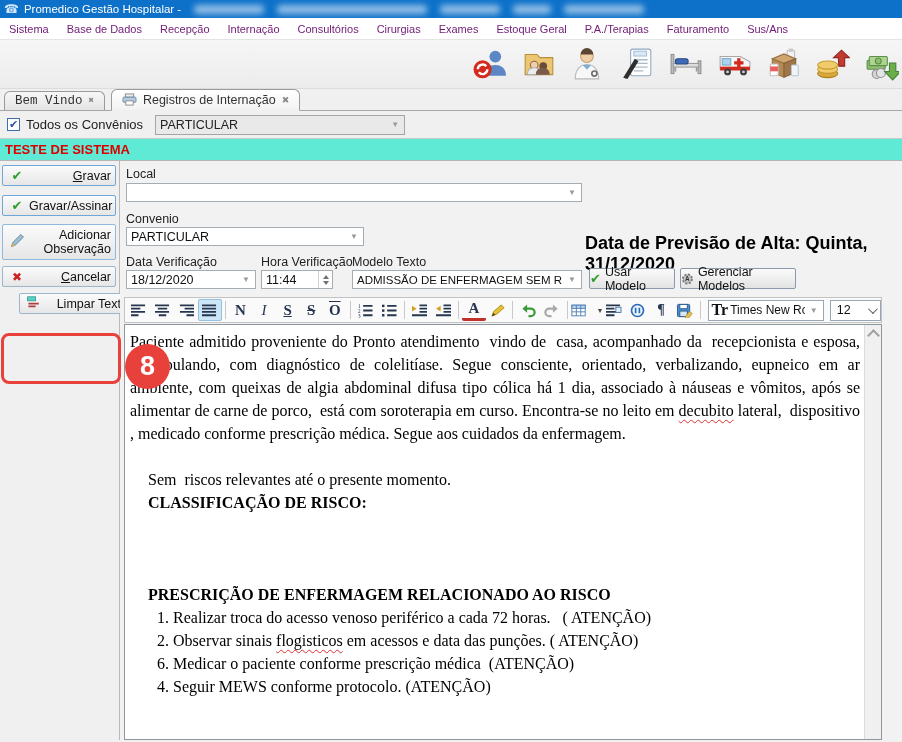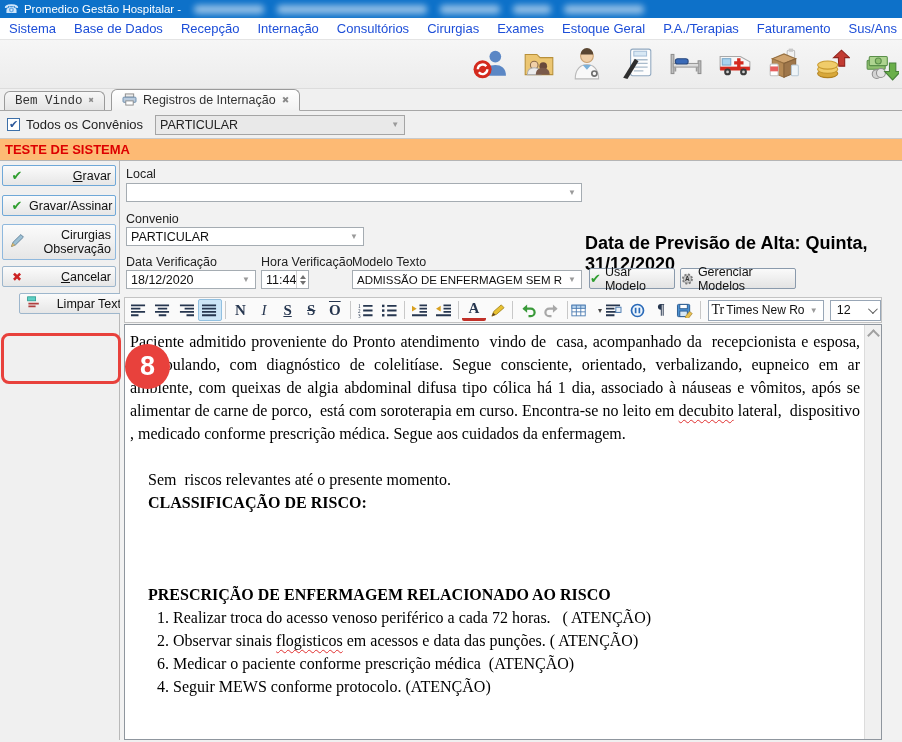--- a/index.html
+++ b/index.html
@@ -7,22 +7,22 @@
   body { font-family:"Liberation Sans", sans-serif; background:#f0f0f0; position:relative; }
 
   
   .titlebar { height:18px; background:#0d71c9; color:#fff; display:flex; align-items:center;
               font-size:11.5px; padding-left:4px; gap:5px; }
   .titlebar .phone { font-size:12px; color:#cfe6fb; }
   .redacted { display:inline-block; height:9px; border-radius:4px; background:rgba(255,255,255,.55);
               filter:blur(3px); margin-left:8px; }
 
   
-  .menubar { height:22px; background:#fff; display:flex; align-items:center; font-size:13px;
-             color:#1d4ed8; white-space:nowrap; overflow:hidden; border-bottom:1px solid #e4e4e4; }
+  .menubar { height:22px; background:#fff; display:flex; align-items:center; font-size:11px;
+             color:#701a75; white-space:nowrap; overflow:hidden; border-bottom:1px solid #e4e4e4; }
   .menu-item { padding:3px 9px; cursor:default; }
 
   
   .icon-toolbar { height:49px; background:linear-gradient(#f6f6f6,#ececec); display:flex;
                   align-items:center; justify-content:flex-end; gap:13px; padding-right:2px;
                   border-bottom:1px solid #dcdcdc; }
   .big-icon { width:36px; height:36px; display:flex; align-items:center; justify-content:center; }
   .big-icon svg { width:34px; height:34px; }
 
   
@@ -40,21 +40,21 @@
   
   .filterrow { height:27px; display:flex; align-items:center; background:#f0f0f0; padding-left:7px;
                font-size:13px; color:#222; }
   .checkbox { width:13px; height:13px; background:#fff; border:1px solid #3d6fa8; margin-right:6px;
               display:flex; align-items:center; justify-content:center; font-size:11px; color:#2b579a; }
   .conv-select { margin-left:12px; width:250px; height:20px; background:#e9e9e9; border:1px solid #a5a5a5;
                  display:flex; align-items:center; font-size:12.5px; padding-left:4px; color:#222; }
   .sel-arrow { margin-left:auto; color:#9a9a9a; font-size:8px; padding:0 5px; }
 
   
-  .patientbar { height:23px; background:#fdba74; border-top:1px solid #c9c9c9;
+  .patientbar { height:23px; background:#5eead4; border-top:1px solid #c9c9c9;
                 border-bottom:1px solid #b5b5b5; display:flex; align-items:center; padding-left:5px;
                 font-size:13px; }
   .pname { color:#dd0000; font-weight:bold; }
   .pdetails { color:#1a1a1a; white-space:pre; }
 
   
   .content { position:relative; height:579px; display:flex; }
   .sidebar { width:120px; background:#f0f0f0; border-right:1px solid #b9b9b9; padding:3px 3px 0 2px; }
   .side-btn { width:114px; background:linear-gradient(#fbfbfb,#e6e6e6); border:1px solid #6fa8d8;
               border-radius:2px; display:flex; align-items:center; font-size:12.5px; color:#111;
@@ -90,21 +90,21 @@
   .tbtn { width:24px; height:22px; display:flex; align-items:center; justify-content:center;
           border-radius:2px; color:#26364f; font-family:"Liberation Serif", serif; font-size:15px; }
   .tbtn.sel { background:#cde6f7; border:1px solid #92c0e0; }
   .tsep { width:1px; height:18px; background:#c8c8c8; margin:0 3px; }
   .tbtn svg { width:17px; height:15px; }
   .colorA { border-bottom:3px solid #c03028; line-height:13px; font-weight:bold; }
   .pilcrow { font-weight:bold; font-size:14px; }
   .fontsel { width:118px; height:21px; background:#fff; border:1px solid #98a6b6; display:flex;
              align-items:center; font-size:12px; padding-left:3px; margin-left:4px; color:#111;
              overflow:hidden; white-space:nowrap; }
-  .fontsel .tt { font-family:"Liberation Serif", serif; font-weight:normal; font-size:14px; margin-right:2px; flex:none;}
+  .fontsel .tt { font-family:"Liberation Serif", serif; font-weight:bold; font-size:16px; margin-right:2px; flex:none;}
   .fontsel .fname { overflow:hidden; white-space:nowrap; flex:1; }
   .sizesel { width:52px; height:21px; background:#fff; border:1px solid #98a6b6; display:flex;
              align-items:center; font-size:12.5px; padding-left:6px; margin-left:6px; color:#111; }
   .chev { margin-left:auto; margin-right:5px; width:7px; height:7px; border-right:1.5px solid #5a5a5a;
           border-bottom:1.5px solid #5a5a5a; transform:rotate(45deg) translateY(-2px); }
 
   
   .editor { position:absolute; left:4px; top:163px; width:758px; height:416px; background:#fff;
             border:1px solid #8f969e; }
   .ed-text { position:absolute; left:0; top:0; right:17px; bottom:0; overflow:hidden;
@@ -284,21 +284,21 @@
     </div>
     <div class="side-btn btn-assinar">
       <span class="bic chk-green">✔</span>
       <span class="blabel">Gravar/Assinar</span>
     </div>
     <div class="side-btn btn-obs">
       <span class="bic"><svg viewBox="0 0 20 20" width="17" height="17">
         <path d="M3 17l1.8-5 9.2-9 3 3-9.2 9z" fill="#9cc0d4" stroke="#5a7a94"></path>
         <path d="M3 17l1.4-3.8 2.4 2.4z" fill="#e8c87a" stroke="#b89040" stroke-width=".6"></path>
           </svg></span>
-      <span class="blabel">Cirurgias Observação</span>
+      <span class="blabel">Adicionar Observação</span>
     </div>
     <div class="side-btn btn-cancelar ak">
       <span class="bic x-red">✖</span>
       <span class="blabel">Cancelar</span>
     </div>
     <div class="side-btn btn-limpar">
       <span class="bic"><svg viewBox="0 0 20 20" width="16" height="16">
         <rect x="2" y="3.5" width="10" height="5" fill="#5ecfc4" stroke="#2a9a90"></rect>
         <path d="M3 12h13M3 15.5h9" stroke="#b04040" stroke-width="2.2"></path>
           </svg></span>
@@ -321,21 +321,21 @@
 
     <span class="alta">Data de Previsão de Alta: Quinta, 31/12/2020</span>
 
     <span class="flabel" style="left:6px;top:94px">Data Verificação</span>
     <div class="field" style="left:6px;top:109px;width:130px">
       <span>18/12/2020</span>
       <span class="sel-arrow">▼</span>
     </div>
 
     <span class="flabel" style="left:141px;top:94px">Hora Verificação</span>
-    <div class="field" style="left:141px;top:109px;width:48px;padding-right:0">
+    <div class="field" style="left:141px;top:109px;width:72px;padding-right:0">
       <span>11:44</span>
       <span class="spinner">
           <span class="spin-up"></span>
           <span class="spin-dn"></span>
         </span>
     </div>
 
     <span class="flabel" style="left:232px;top:94px">Modelo Texto</span>
     <div class="field" style="left:232px;top:109px;width:230px;font-size:11.5px">
       <span style="overflow:hidden;white-space:nowrap">ADMISSÃO DE ENFERMAGEM SEM RISCOS</span>

